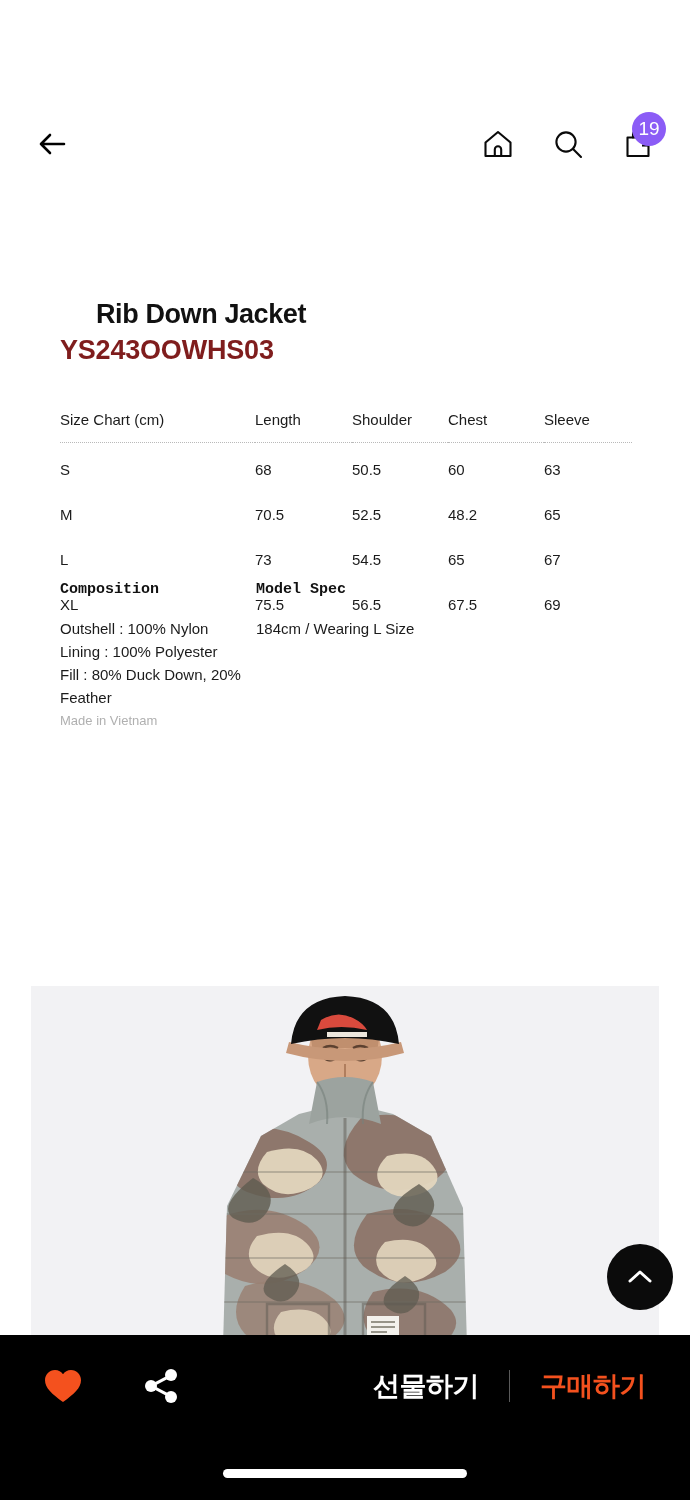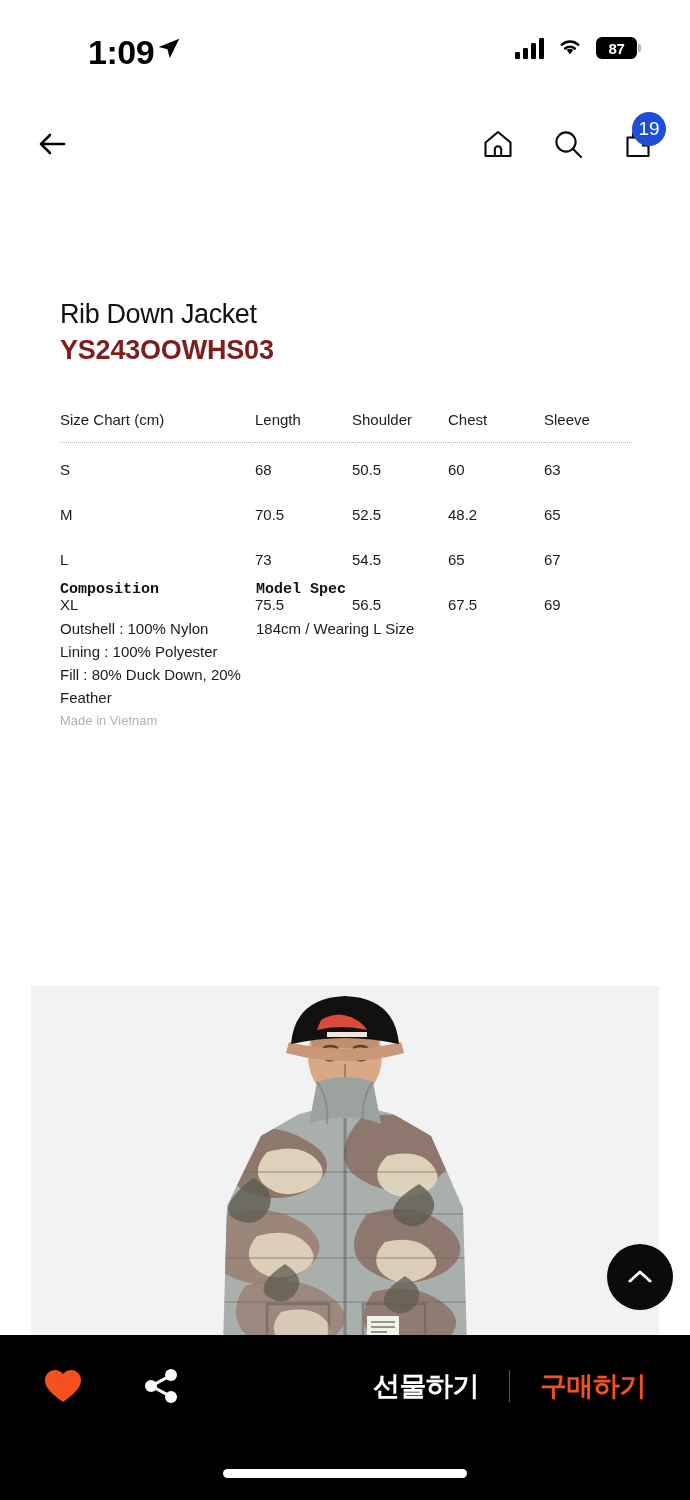--- a/index.html
+++ b/index.html
@@ -42,28 +42,28 @@
   }
 
   
   .navbar { position:absolute; top:112px; left:0; width:690px; height:70px; }
   .nav-back { position:absolute; left:30px; top:10px; width:44px; height:44px; cursor:pointer; }
   .nav-actions { position:absolute; right:28px; top:8px; display:flex; align-items:center; gap:22px; }
   .nav-ico { position:relative; width:48px; height:48px; display:flex; align-items:center; justify-content:center; cursor:pointer; }
   .badge {
     position:absolute; right:-4px; top:-8px;
     min-width:34px; height:34px; padding:0 6px;
-    background:#1d4ed8; color:#fff; border-radius:17px;
+    background:#8b5cf6; color:#fff; border-radius:17px;
     font-size:19px; font-weight:500; line-height:34px; text-align:center;
   }
 
   
   .info { position:absolute; left:0; top:296px; width:690px; padding:0 60px; }
   .p-title {
-    font-size:27px; font-weight:400; color:#111; letter-spacing:-0.4px; line-height:36px;
+    font-size:27px; font-weight:700; color:#111; letter-spacing:-0.4px; line-height:36px;margin-left:36px;
   }
   .p-code {
     font-size:27px; font-weight:700; color:#7f1d1d; letter-spacing:-0.2px; line-height:36px;
   }
 
   
   .chart { position:absolute; left:60px; top:410px; width:572px; }
   .chart table { width:100%; border-collapse:collapse; }
   .chart th {
     text-align:left; font-size:15px; font-weight:400; color:#1b1b1b;
@@ -127,48 +127,20 @@
   .home-ind {
     position:absolute; left:50%; transform:translateX(-50%); bottom:22px;
     width:244px; height:9px; border-radius:5px; background:#fff;
   }
 </style>
 </head>
 <body>
 
 <div id="app">
 
-  <div class="statusbar">
-    <div class="sb-time">1:09</div>
-    <div class="sb-loc">
-      <svg width="26" height="26" viewBox="0 0 24 24">
-          <path d="M21.5 2.5L2.5 10.2l8.1 2.1 2.1 8.1z" fill="#000"></path>
-        </svg>
-    </div>
-    <div class="sb-right">
-      <span class="sig">
-          <i></i>
-          <i></i>
-          <i></i>
-          <i></i>
-        </span>
-      <span>
-        <svg width="26" height="20" viewBox="0 0 26 20">
-          <path d="M13 18.2l-3.3-4.1a5.3 5.3 0 0 1 6.6 0z" fill="#000"></path>
-          <path d="M4.9 8.6a12.2 12.2 0 0 1 16.2 0" stroke="#000" stroke-width="2.6" fill="none" stroke-linecap="round"></path>
-          <path d="M8.2 12.5a7.5 7.5 0 0 1 9.6 0" stroke="#000" stroke-width="2.6" fill="none" stroke-linecap="round"></path>
-        </svg>
-      </span>
-      <span class="batt">
-        <span class="batt-body"></span>
-        <span class="batt-cap"></span>
-        <span class="batt-num">87</span>
-      </span>
-    </div>
-  </div>
 
   <div class="navbar">
     <div class="nav-back">
       <svg width="44" height="44" viewBox="0 0 44 44">
         <path d="M34 22H11M20 13l-9 9 9 9" stroke="#000" stroke-width="2.6" fill="none" stroke-linecap="round" stroke-linejoin="round"></path>
       </svg>
     </div>
     <div class="nav-actions">
       <div class="nav-ico">
         <svg width="36" height="36" viewBox="0 0 36 36">

